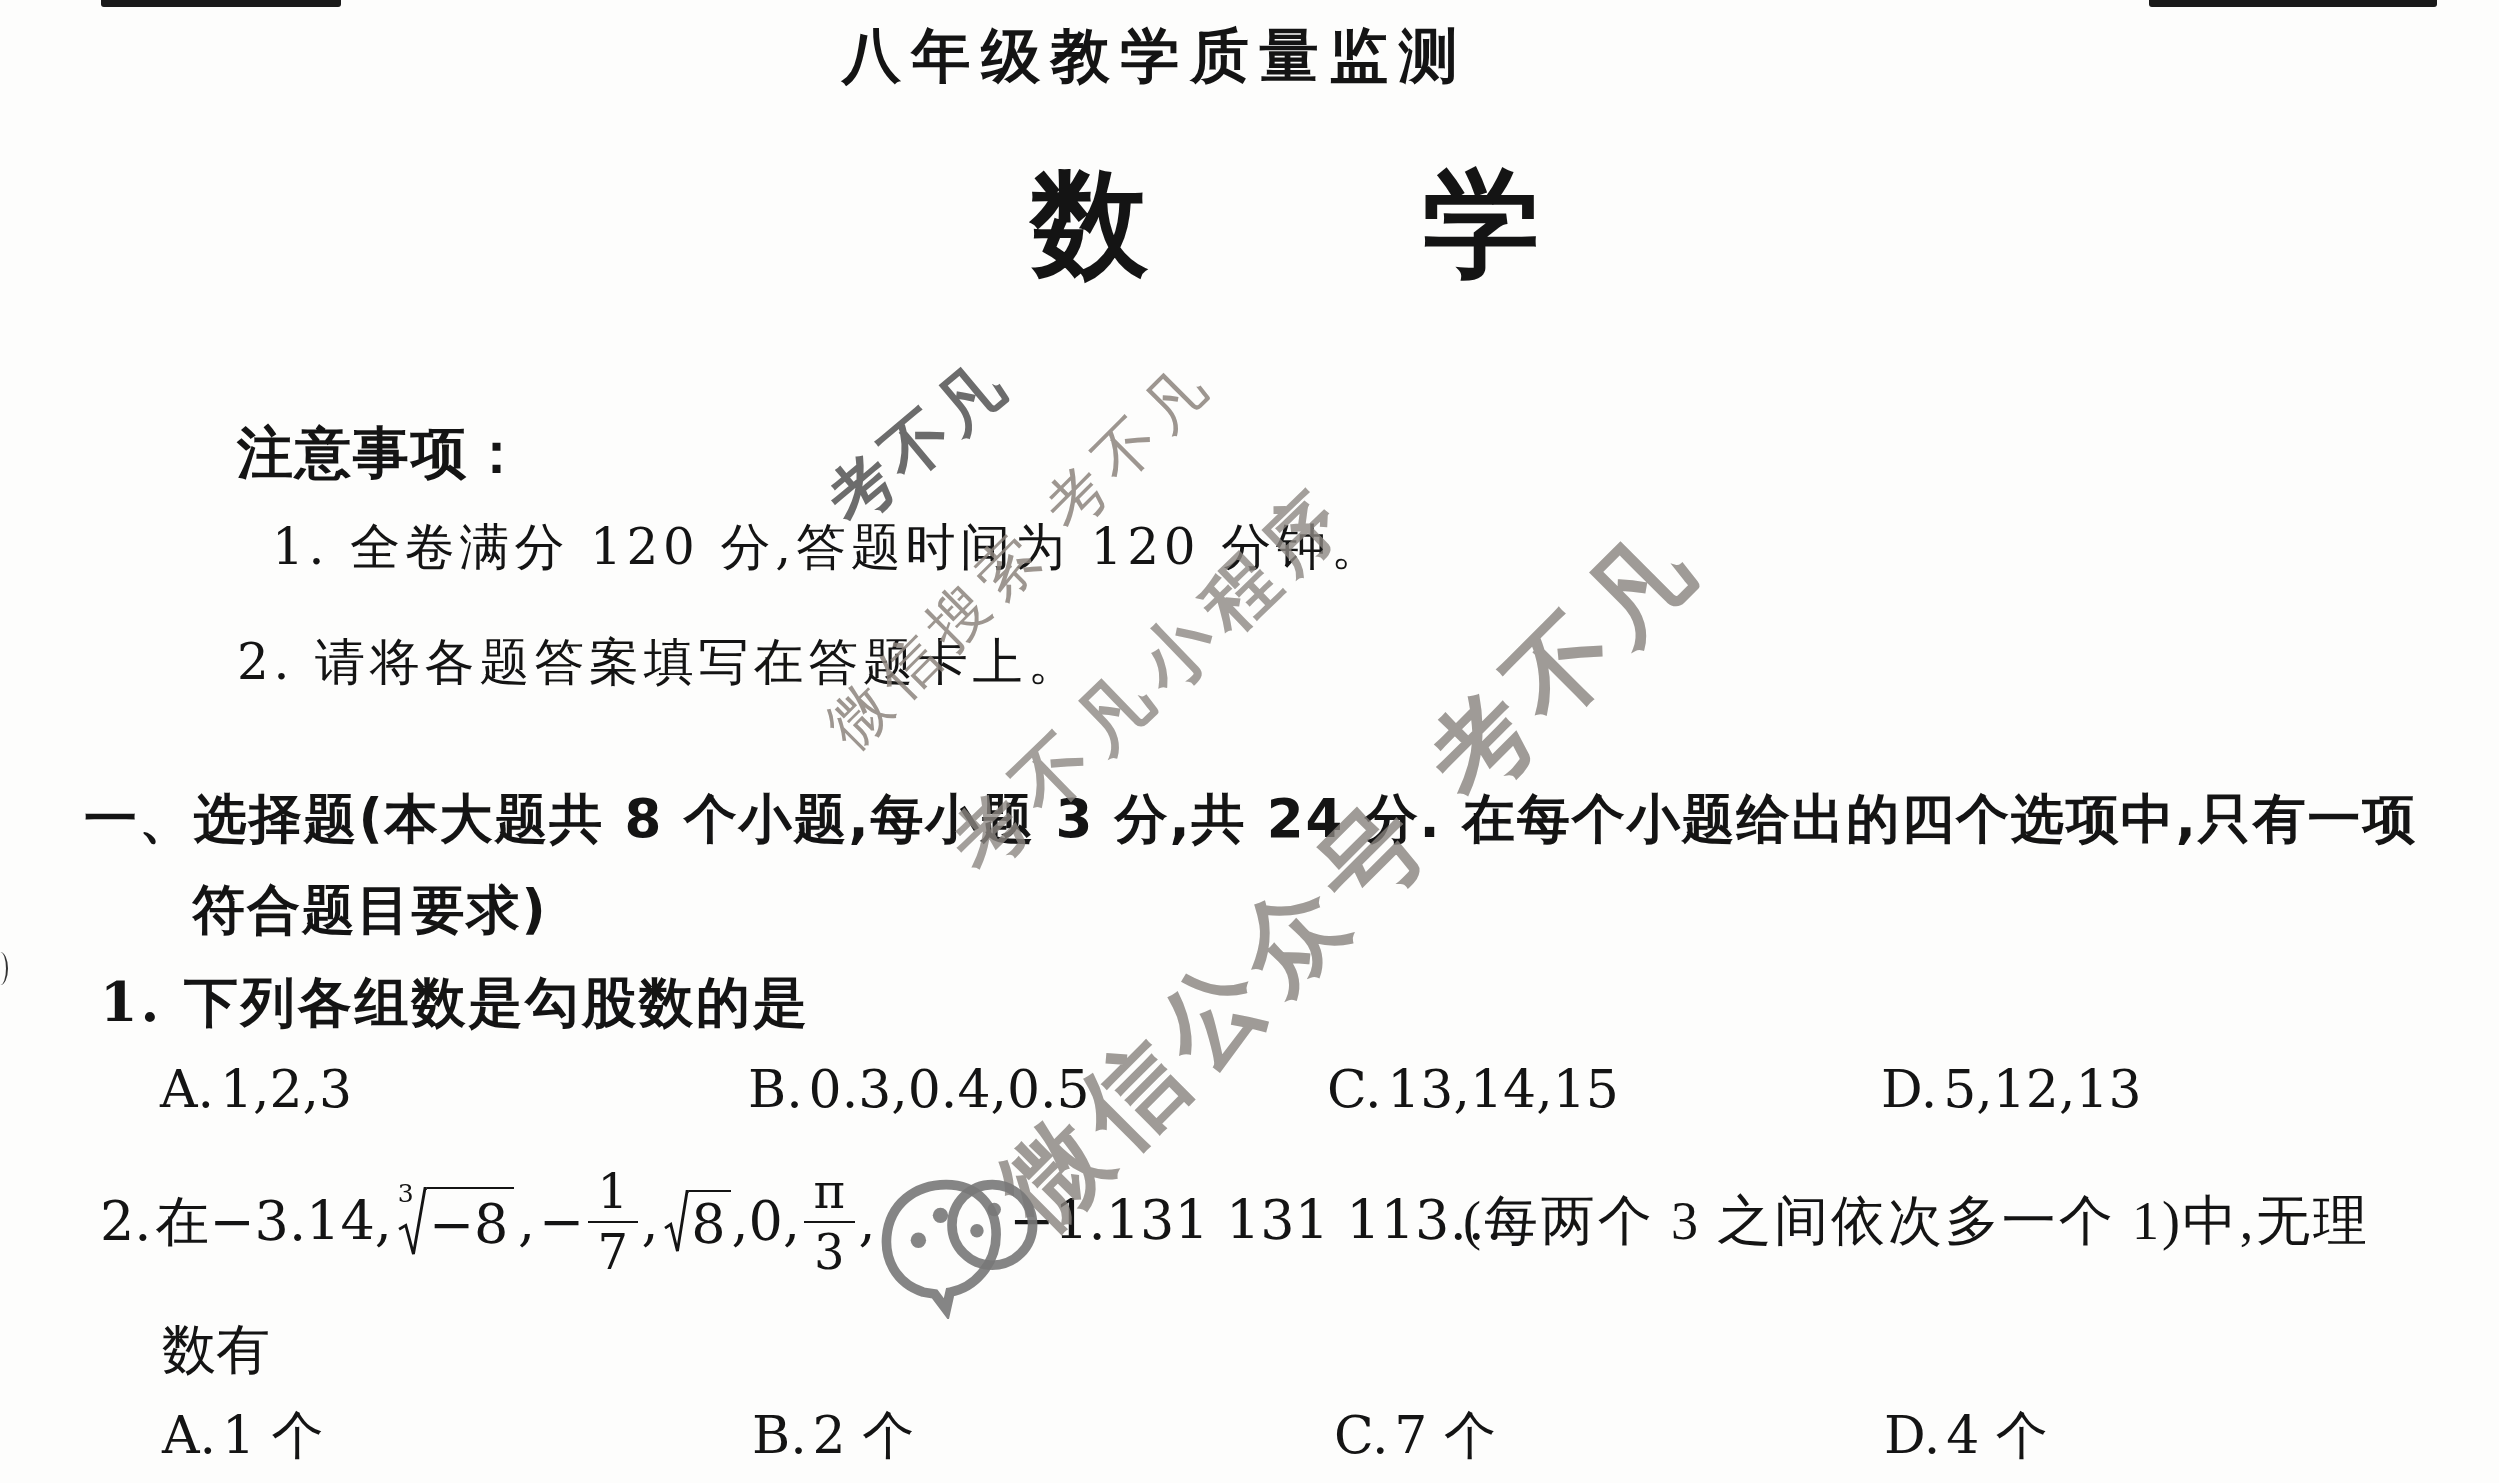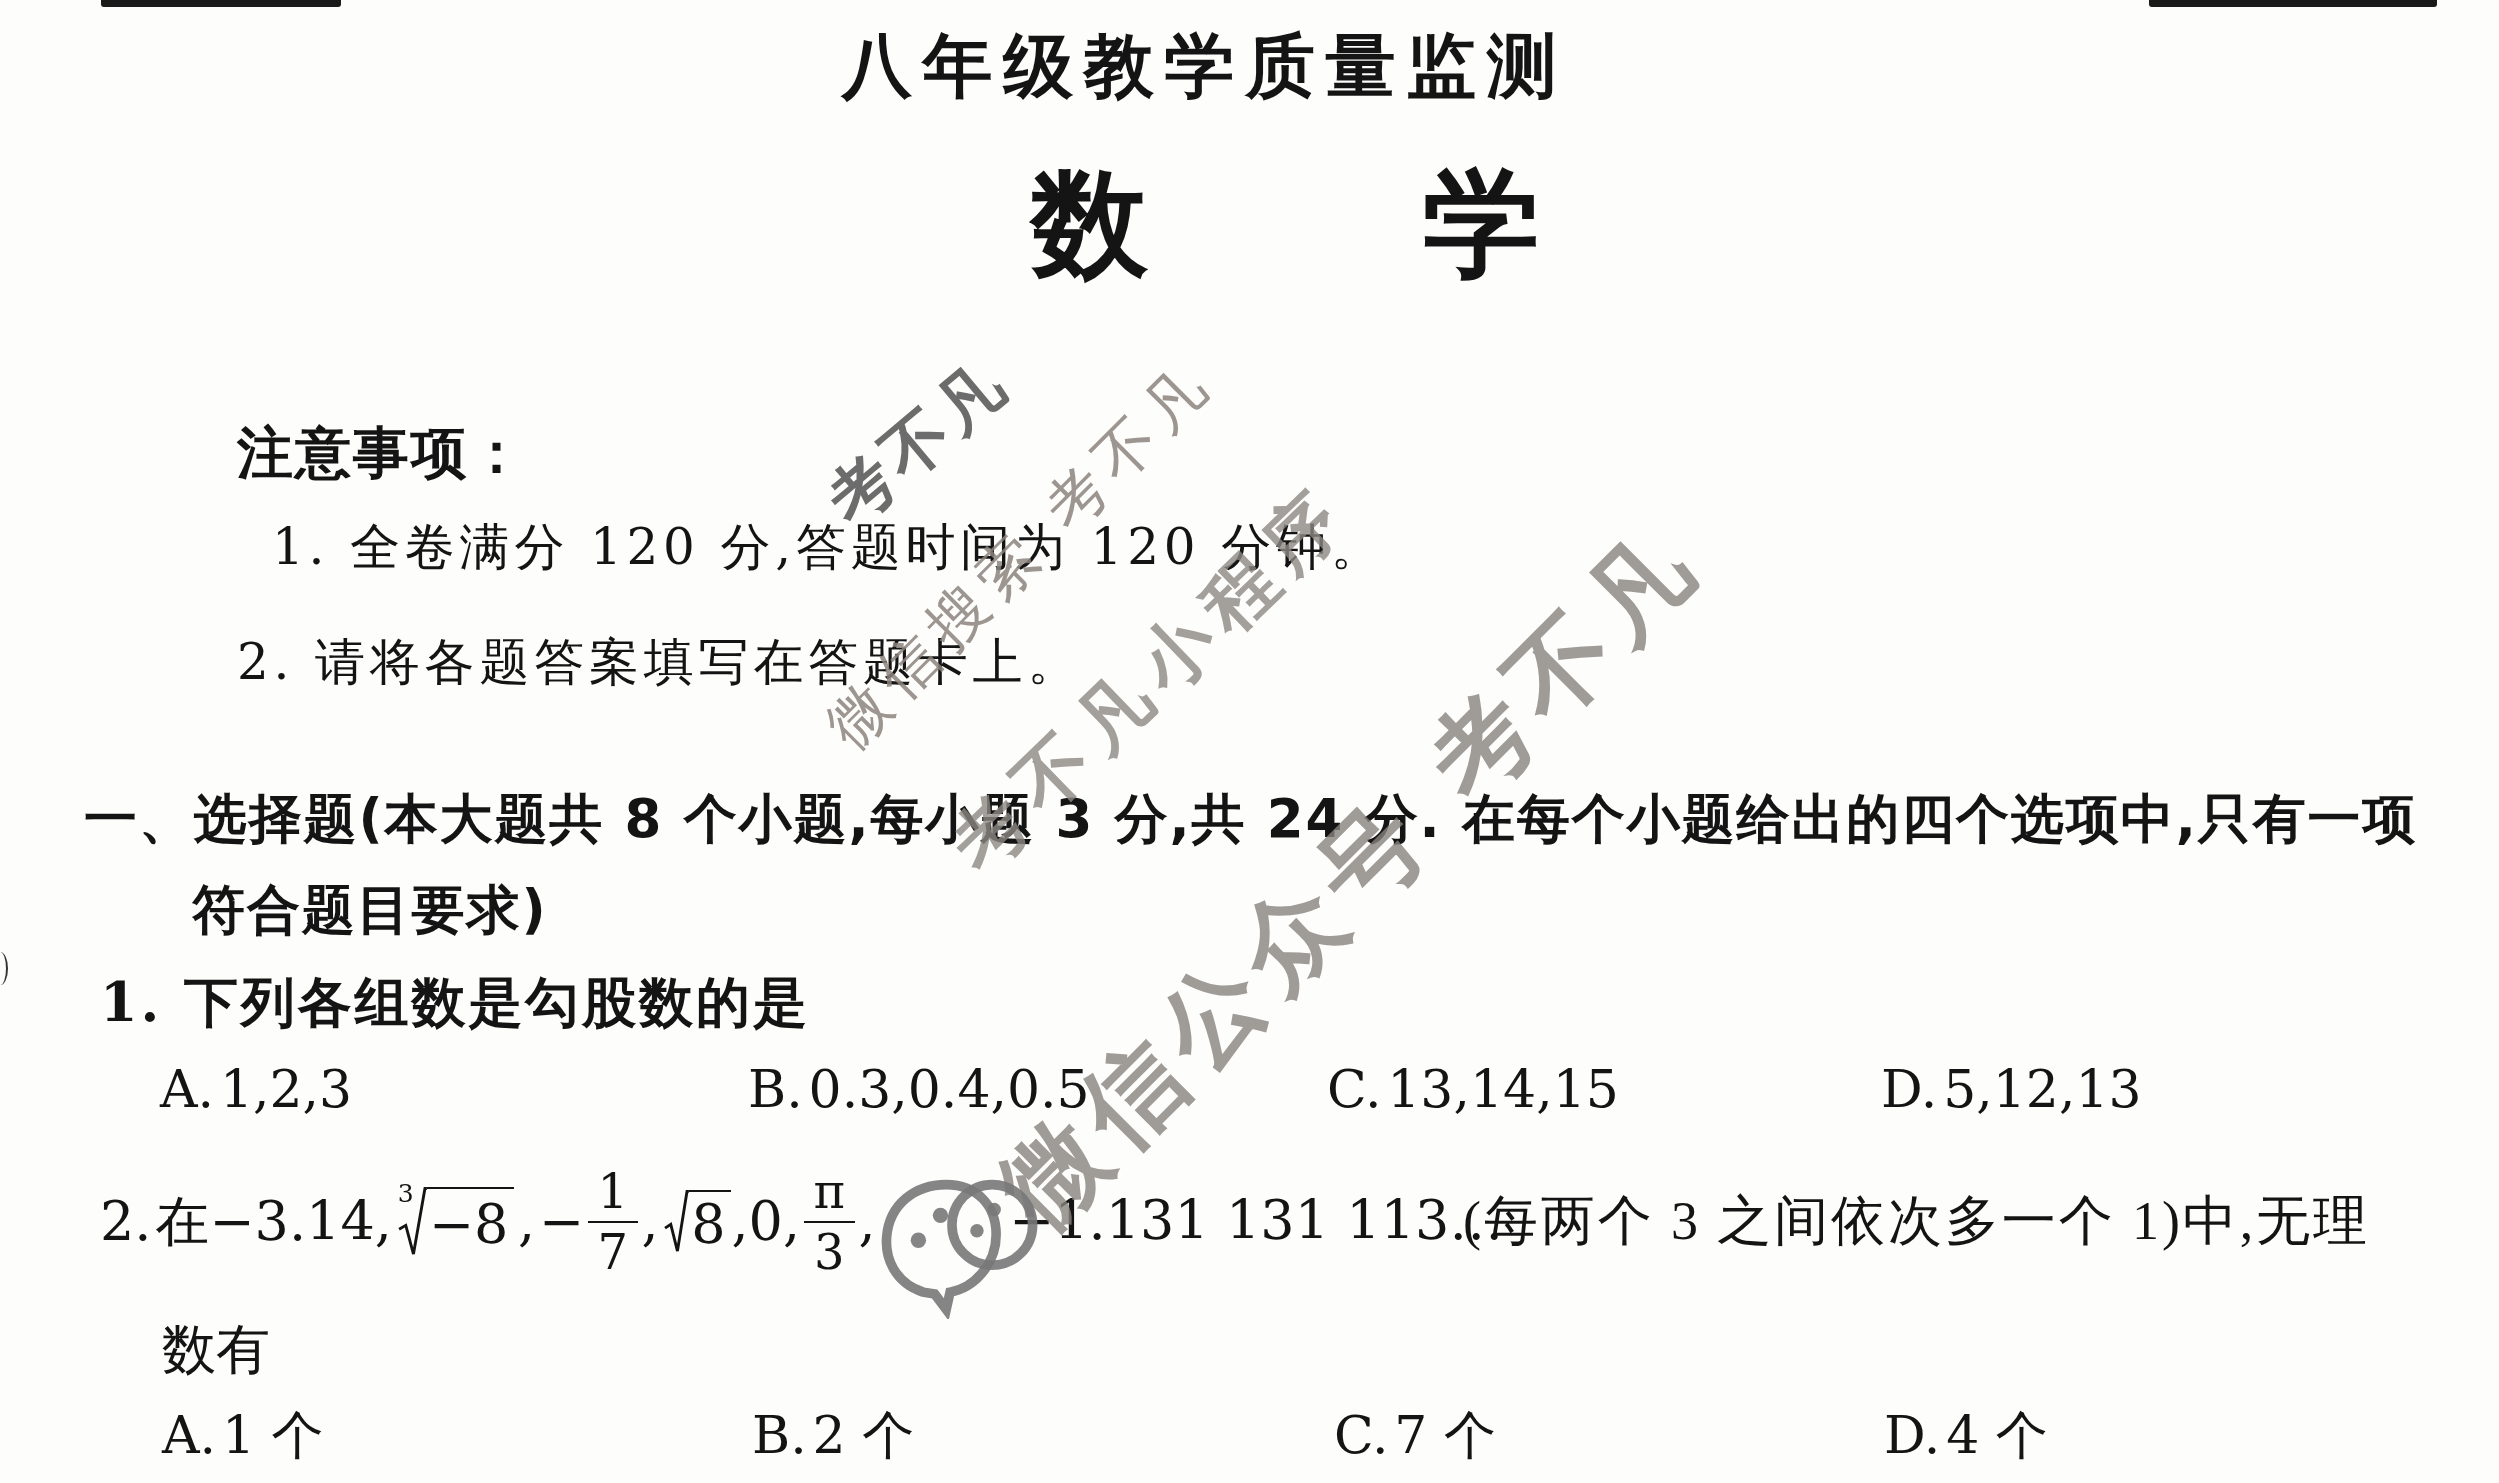--- a/index.html
+++ b/index.html
@@ -6,21 +6,21 @@
     body {
       width: 2500px; height: 1483px; position: relative; overflow: hidden;
       background: #fdfdfc; color: #141414;
       font-family: "DejaVu Serif", "Liberation Serif", serif;
     }
     .abs { position: absolute; white-space: nowrap; line-height: 1; }
     .sans { font-family: "DejaVu Sans", "Liberation Sans", sans-serif; }
     .serif { font-family: "DejaVu Serif", "Liberation Serif", serif; }
 
     
-    .title { left: 842px; top: 31px; font-size: 70px; font-weight: bold; letter-spacing: 10.6px; }
+    .title { left: 842px; top: 31px; font-size: 59px; font-weight: bold; letter-spacing: 10.6px; font-family: Liberation Mono, monospace; }
     .subject { top: 165px; font-size: 117px; font-weight: bold; }
     #subj-1 { left: 1031px; }
     #subj-2 { left: 1423px; }
 
     
     .notice-heading { left: 237px; top: 425px; font-size: 56px; font-weight: bold; letter-spacing: 1.9px; }
     .notice-item { left: 237px; font-size: 50px; letter-spacing: 4.8px; }
     #notice-1 { top: 522px; margin-left: 35px; }
     #notice-2 { top: 637px; }
 

